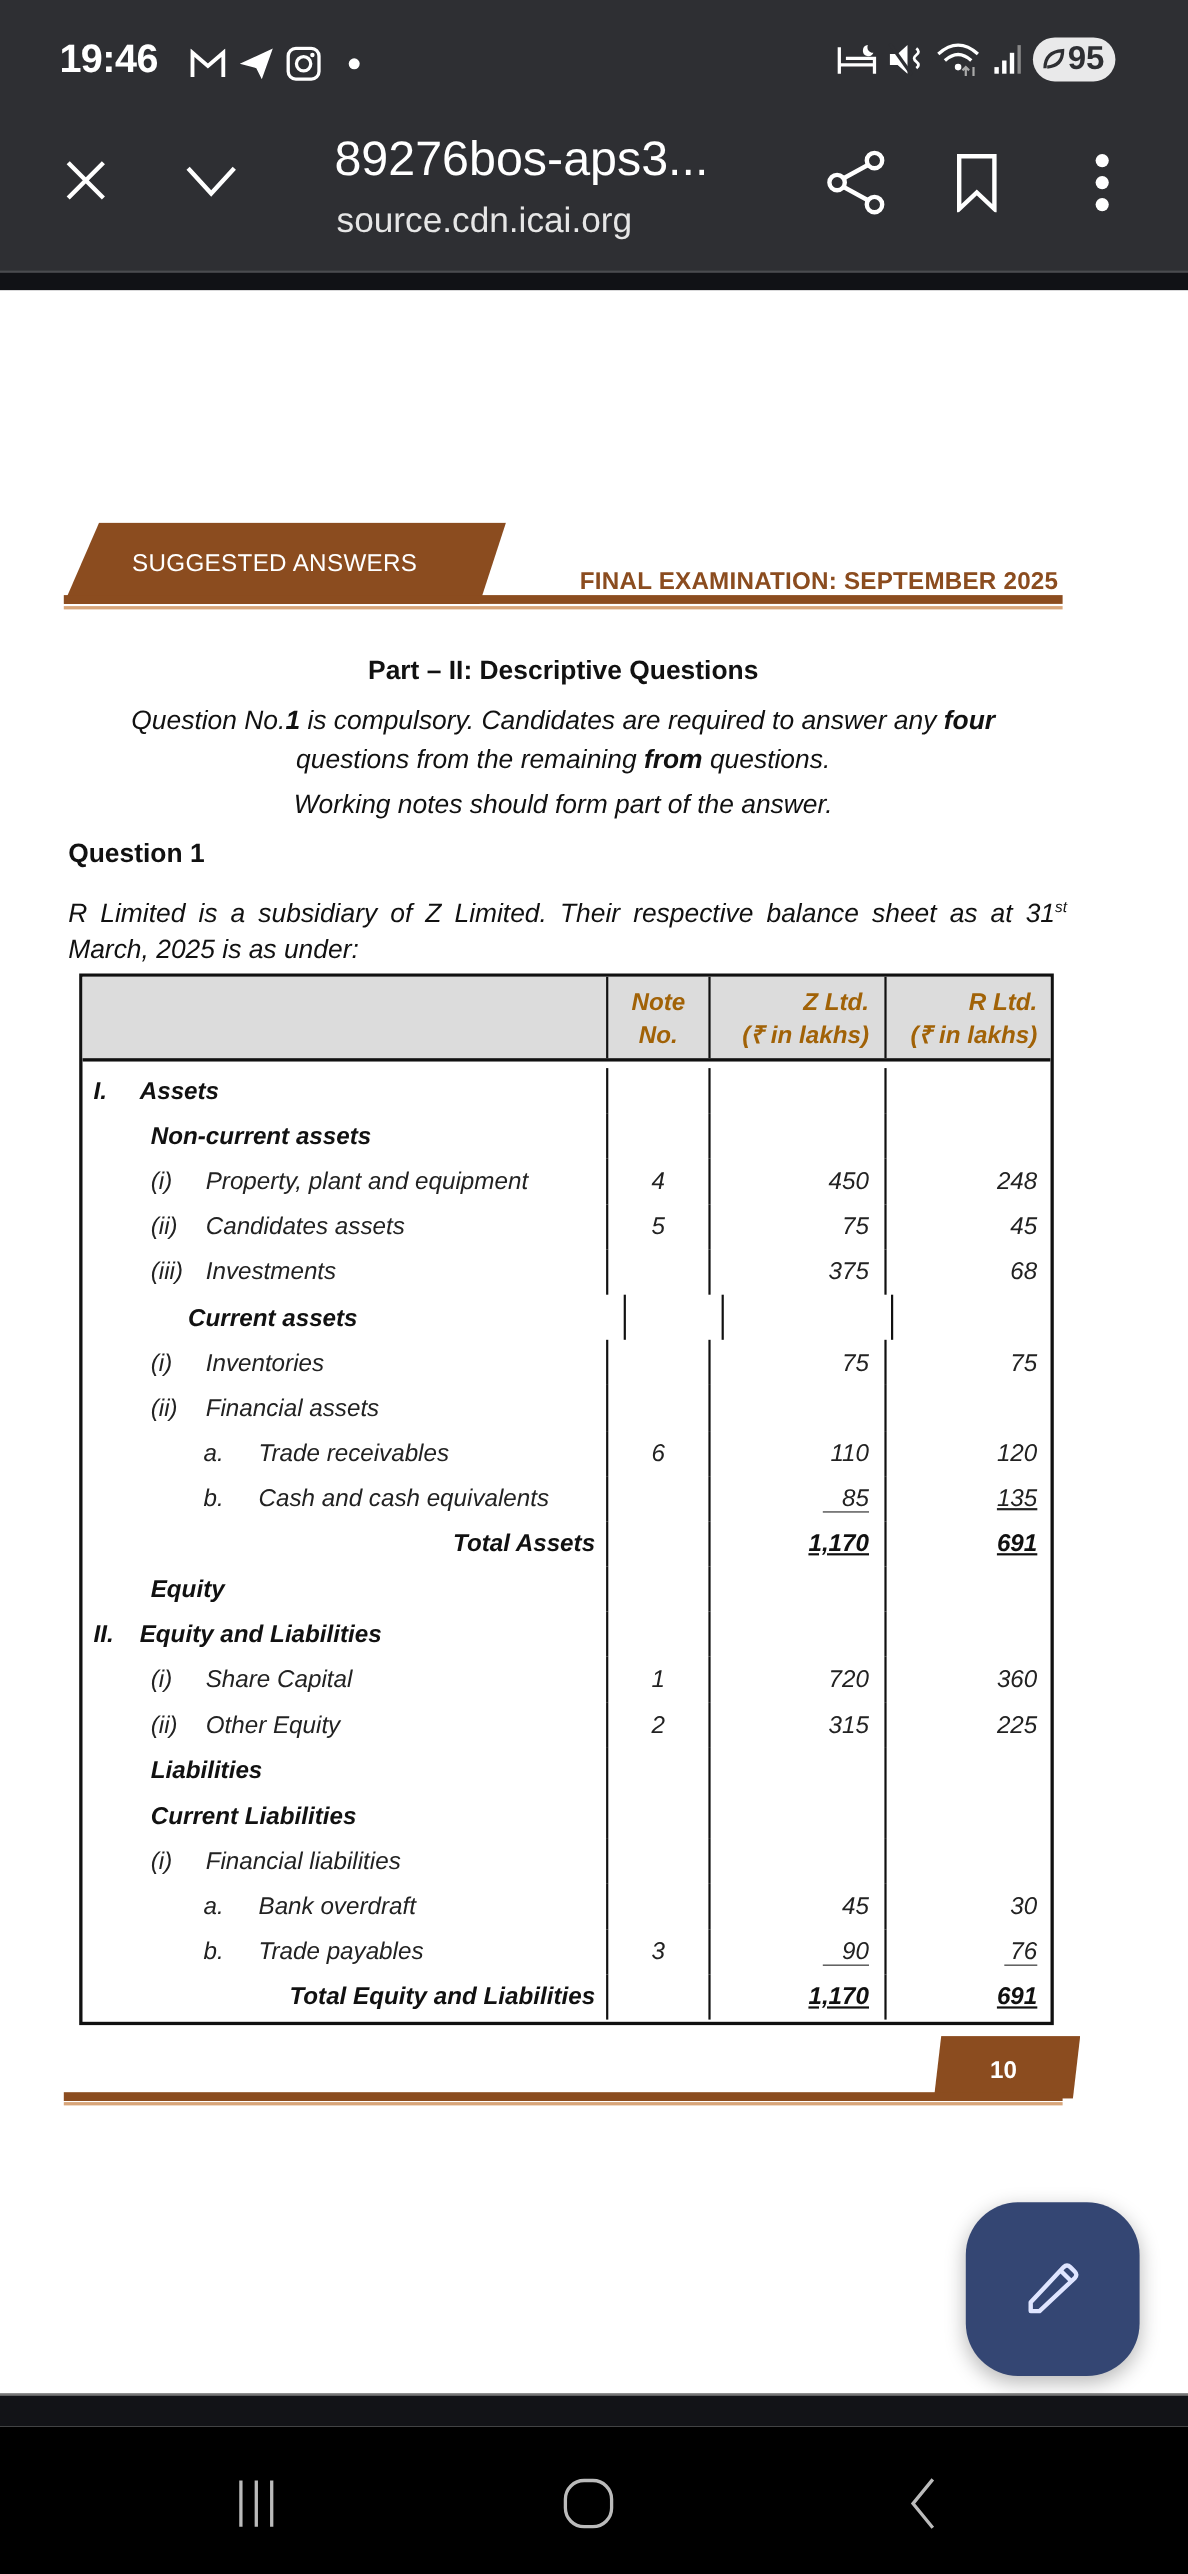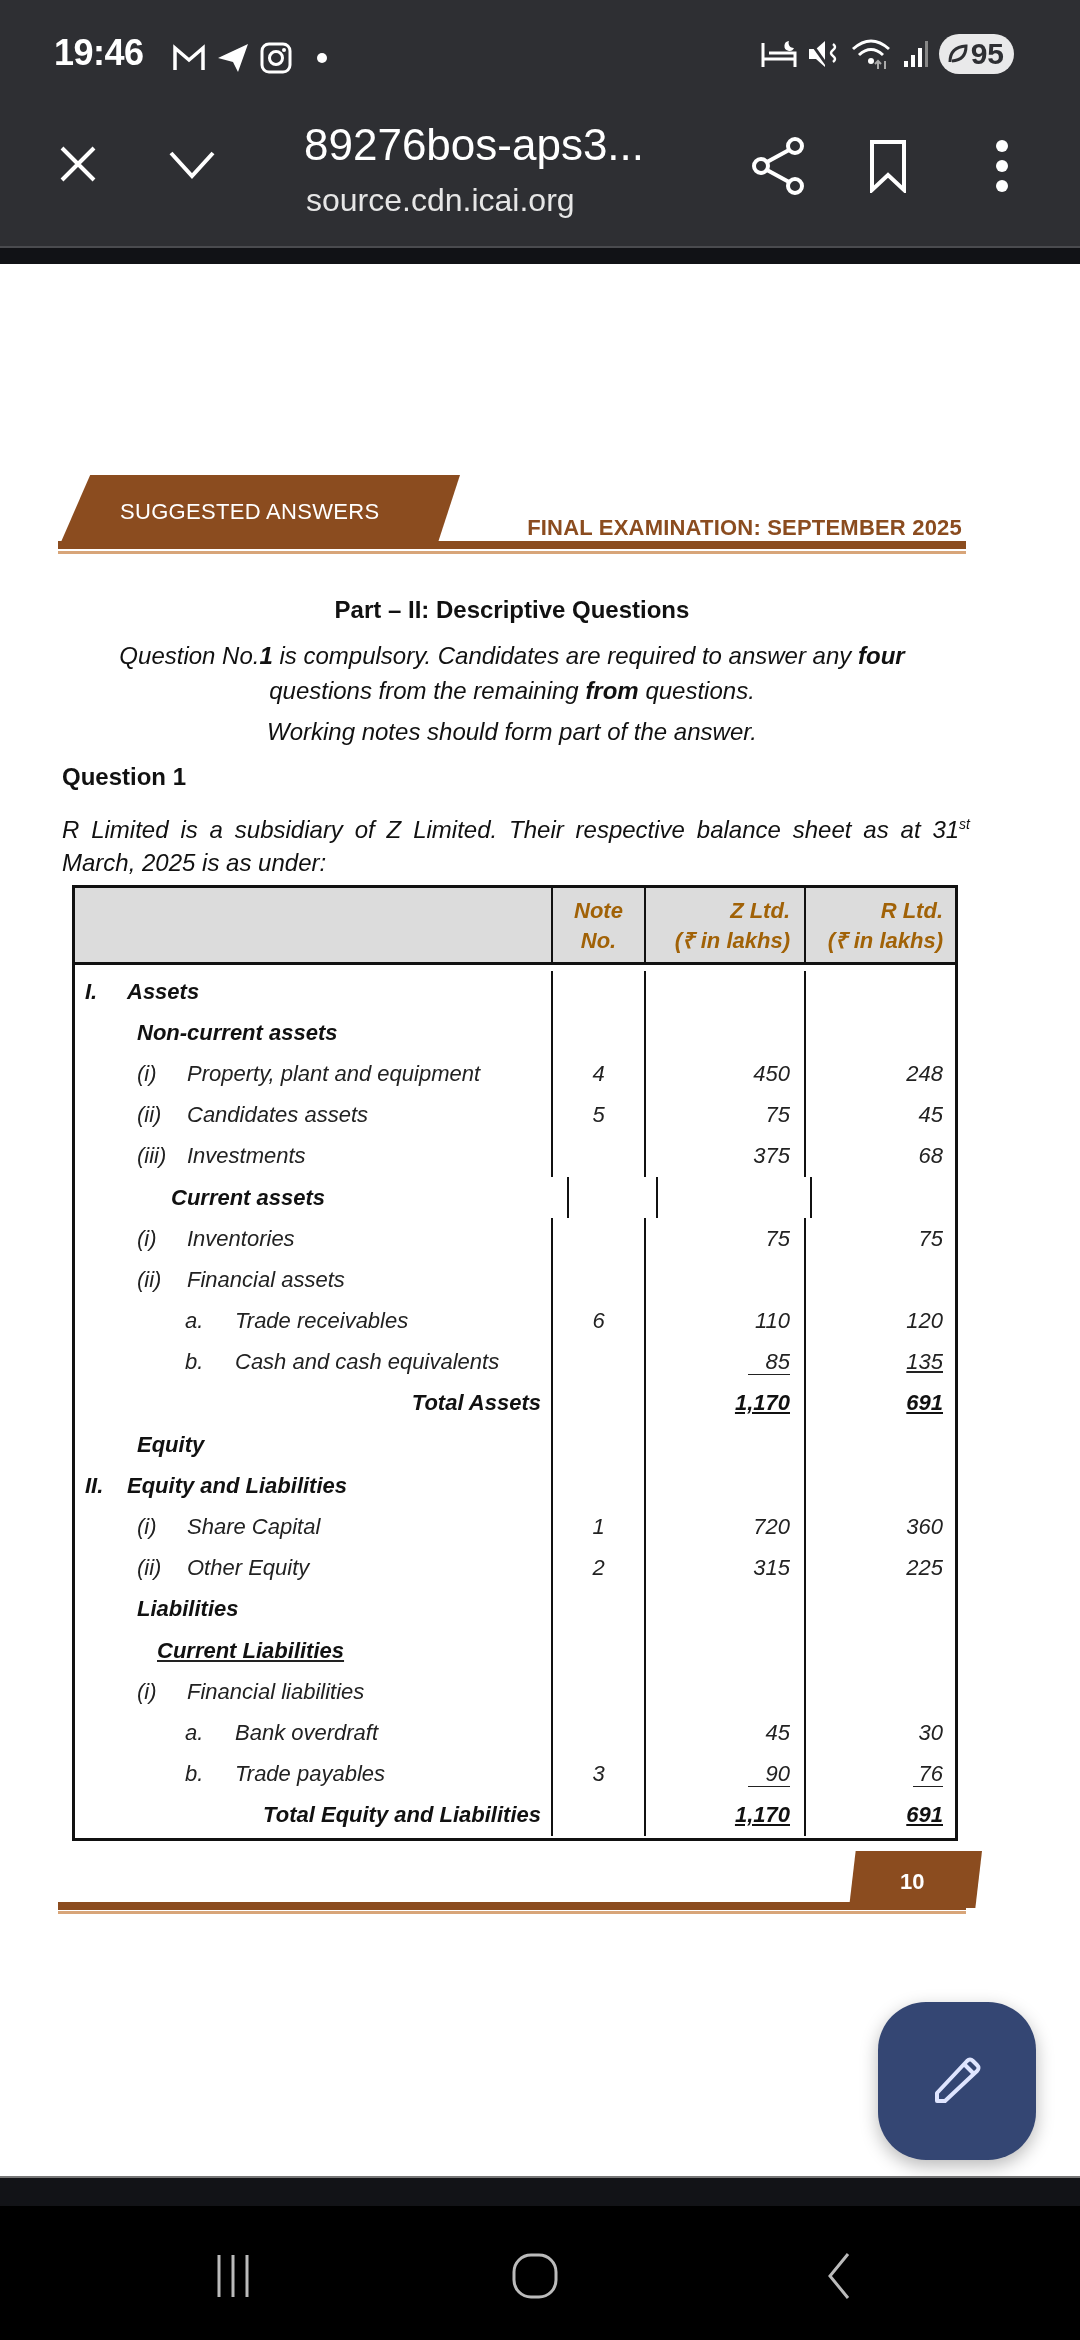--- a/index.html
+++ b/index.html
@@ -368,21 +368,21 @@
     <div class="bs-row">
       <div class="col-desc" style="padding-left:62px;">
           <span class="bold-lbl">Liabilities</span>
         </div>
       <div class="col-note"></div>
         <div class="col-z"></div>
         <div class="col-r"></div>
     </div>
 
     <div class="bs-row">
-      <div class="col-desc" style="padding-left:82px;text-decoration:underline;">
+      <div class="col-desc" style="padding-left:62px;">
           <span class="bold-lbl">Current Liabilities</span>
         </div>
       <div class="col-note"></div>
         <div class="col-z"></div>
         <div class="col-r"></div>
     </div>
 
     <div class="bs-row">
       <div class="col-desc">
           <span class="ix1">(i)</span>

